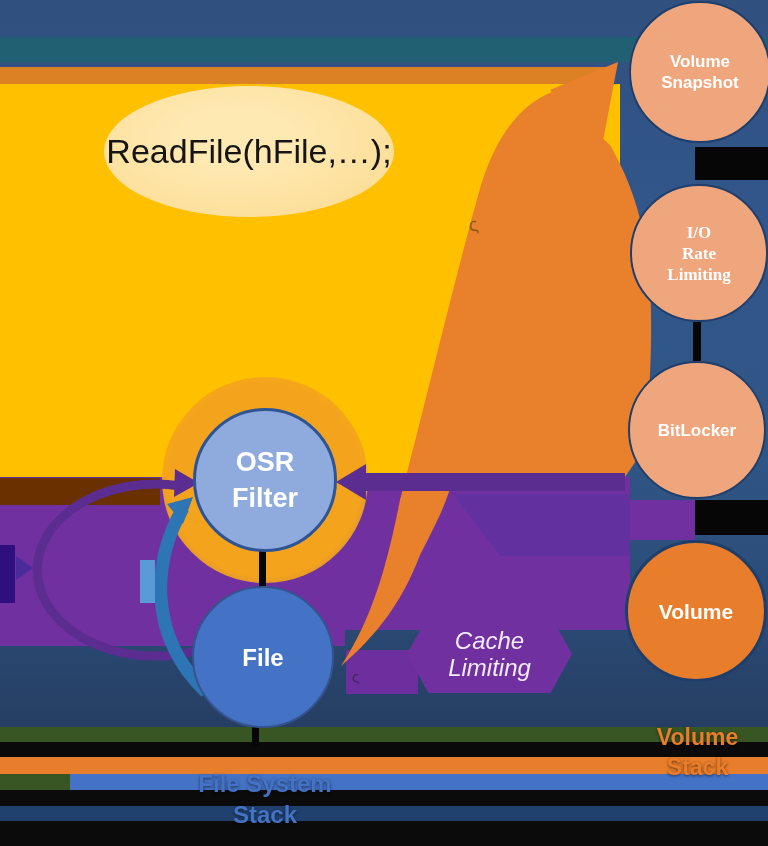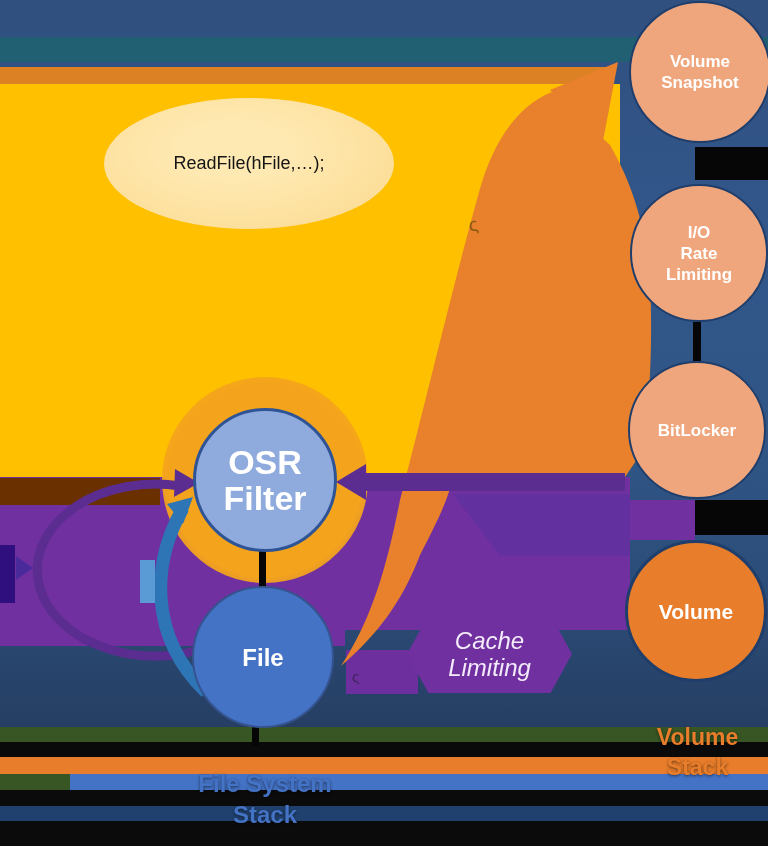--- a/index.html
+++ b/index.html
@@ -27,34 +27,34 @@
   .band-black3{left:0;top:821px;width:768px;height:25px;background:#0B0B0B;}
   
   .osr-glow{left:162px;top:377px;width:206px;height:206px;border-radius:50%;
     background:radial-gradient(circle,#F4A41C 66%,rgba(244,164,28,.8) 78%,rgba(244,164,28,0) 95%);}
   
   svg.arrows{position:absolute;left:0;top:0;width:768px;height:846px;}
   
   .node{display:flex;flex-direction:column;align-items:center;justify-content:center;
         text-align:center;color:#fff;font-weight:bold;}
   .circle{border-radius:50%;}
-  .callout{left:104px;top:98px;width:290px;height:131px;border-radius:50%;
+  .callout{left:104px;top:86px;width:290px;height:131px;border-radius:50%;
     background:radial-gradient(ellipse at 45% 40%,#FFE9B2 25%,#FBDC94 85%);
-    color:#151515;font-weight:normal;font-size:18px;}
+    color:#151515;font-weight:normal;font-size:34px;}
   .osr{left:193px;top:408px;width:144px;height:144px;background:#8FAADC;
-    border:3px solid #2F5496;font-size:34px;line-height:36px;box-sizing:border-box;}
+    border:3px solid #2F5496;font-size:27px;line-height:36px;box-sizing:border-box;}
   .fs{left:192px;top:586px;width:142px;height:142px;background:#4472C4;
     border:2px solid #35548F;font-size:24px;line-height:31px;box-sizing:border-box;}
   .hexagon{left:407px;top:615px;width:165px;height:78px;background:#7030A0;
     clip-path:polygon(0% 50%,13% 0%,87% 0%,100% 50%,87% 100%,13% 100%);
     color:#F4EBFA;font-weight:normal;font-size:24px;line-height:27px;font-style:italic;}
   .rc{box-sizing:border-box;border:2px solid #1F3E6B;background:#F0A67C;
       font-size:17px;line-height:21px;}
   .rc-vs{left:629px;top:1px;width:142px;height:142px;}
-  .rc-io{left:630px;top:184px;width:138px;height:138px;}
+  .rc-io{left:630px;top:184px;width:138px;height:138px;font-family:Liberation Serif, serif;}
   .rc-bl{left:628px;top:361px;width:138px;height:138px;}
   .rc-vol{left:625px;top:540px;width:142px;height:142px;background:#E87D2B;border-width:3px;font-size:21px;}
   .caption{text-align:center;font-weight:bold;text-shadow:0 1px 3px rgba(0,0,0,.55);}
   .cap-fs{left:155px;top:768px;width:220px;color:#4472C4;font-size:24px;line-height:31px;}
   .cap-vol{left:625px;top:722px;width:145px;color:#E87D2B;font-size:23px;line-height:30px;}
 </style>
 </head>
 <body>
 
 <div class="stage">

